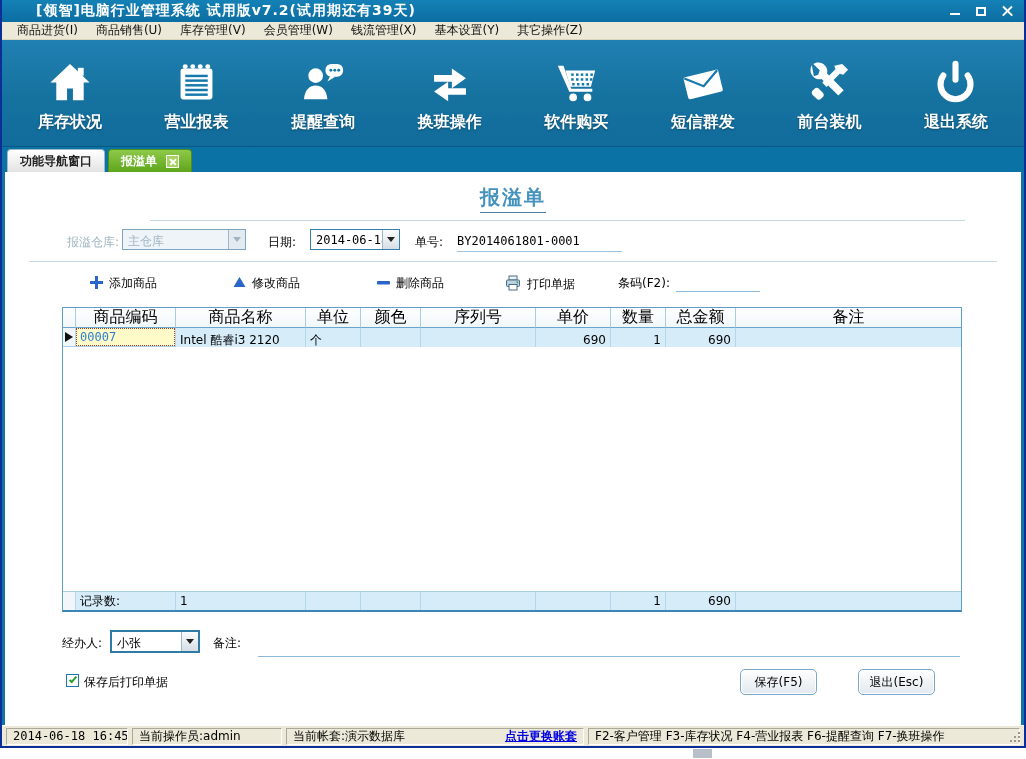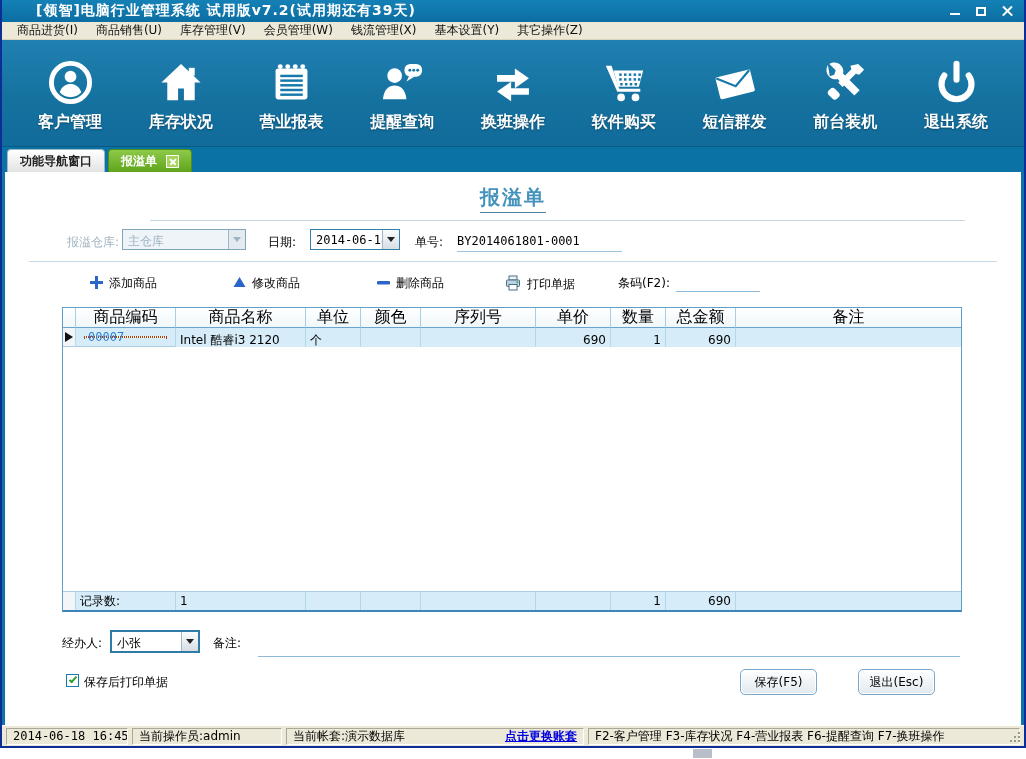--- a/index.html
+++ b/index.html
@@ -163,30 +163,20 @@
       <div class="menu-item">商品销售(U)</div>
       <div class="menu-item">库存管理(V)</div>
       <div class="menu-item">会员管理(W)</div>
       <div class="menu-item">钱流管理(X)</div>
       <div class="menu-item">基本设置(Y)</div>
       <div class="menu-item">其它操作(Z)</div>
     </div>
 
     <div class="toolbar">
 
-      <div class="tool">
-        <span class="ticon">
-          <svg viewBox="0 0 48 48" width="47" height="47">
-              <circle cx="24" cy="24" r="19.5" fill="none" stroke="#fff" stroke-width="5"></circle>
-              <circle cx="24" cy="18" r="6" fill="#fff"></circle>
-              <path d="M13 34c2-6 6.5-8.5 11-8.5S33 28 35 34c-3 3.5-7 5-11 5s-8-1.5-11-5z" fill="#fff"></path>
-            </svg>
-        </span>
-        <span class="tlabel">客户管理</span>
-      </div>
 
       <div class="tool">
         <span class="ticon">
           <svg viewBox="0 0 48 48" width="48" height="47">
               <rect x="32" y="9" width="6" height="8" fill="#fff"></rect>
               <path d="M24 5 4 24h6v18h11V30h6v12h11V24h6z" fill="#fff"></path>
             </svg>
         </span>
         <span class="tlabel">库存状况</span>
       </div>
@@ -387,21 +377,21 @@
         <div class="hcell">颜色</div>
         <div class="hcell">序列号</div>
         <div class="hcell">单价</div>
         <div class="hcell">数量</div>
         <div class="hcell">总金额</div>
         <div class="hcell" style="border-right:none">备注</div>
 
         <div class="dcell ind">
             <span class="row-arrow"></span>
           </div>
-        <div class="dcell" style="padding:8px">
+        <div class="dcell" style="padding:0">
           <span class="cell-selected">00007</span>
         </div>
         <div class="dcell">Intel 酷睿i3 2120</div>
         <div class="dcell">个</div>
         <div class="dcell"></div>
         <div class="dcell"></div>
         <div class="dcell num">690</div>
         <div class="dcell num">1</div>
         <div class="dcell num">690</div>
         <div class="dcell" style="border-right:none"></div>

